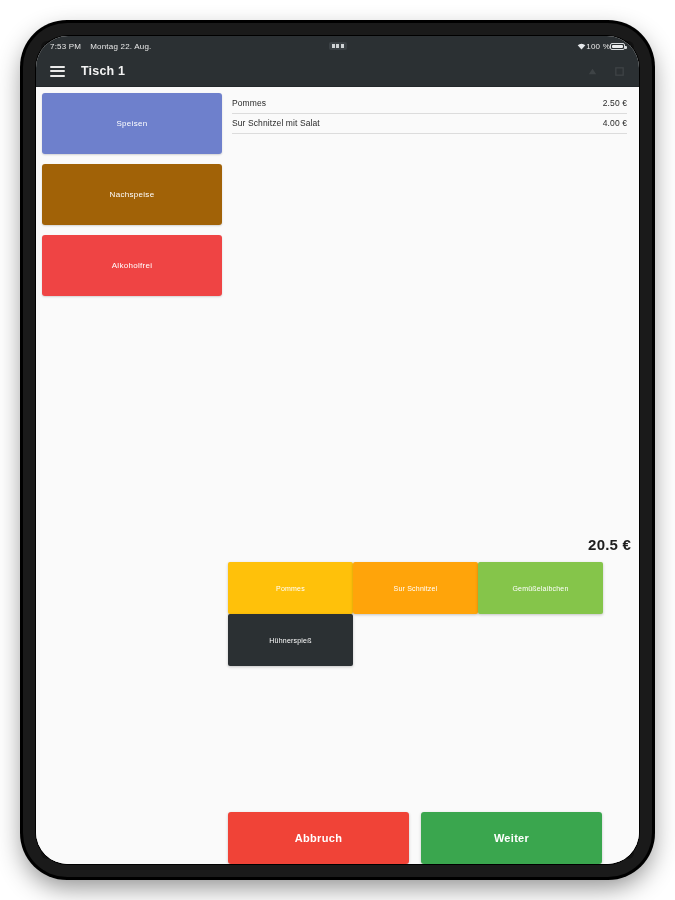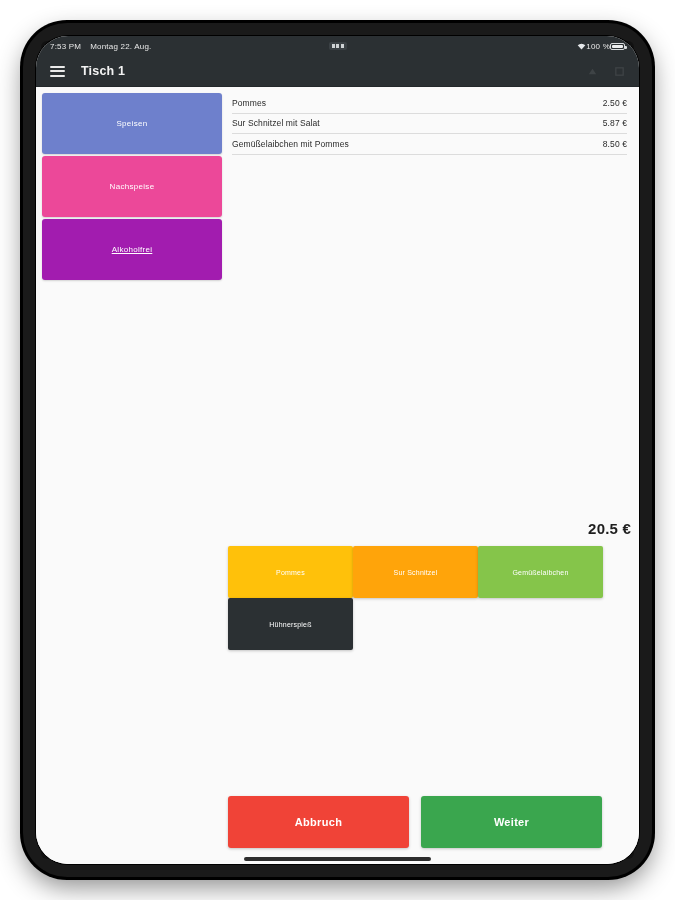--- a/index.html
+++ b/index.html
@@ -118,21 +118,21 @@
     display:flex; flex-direction:column;
   }
   #upper{
     display:flex; align-items:flex-start;
     padding:6px 8px 0 4px;
   }
 
   
   #category-list{
     width:182px; flex:0 0 182px;
-    display:flex; flex-direction:column; gap:2px;
+    display:flex; flex-direction:column; gap:10px;
     padding-left:2px;
   }
   .category-btn{
     height:61px;
     border:none; border-radius:3px;
     color:#ffffff; font-size:8px; letter-spacing:.3px;
     font-family:"Liberation Sans", sans-serif;
     cursor:pointer;
     display:flex; align-items:center; justify-content:center;
     box-shadow:0 1px 2px rgba(0,0,0,.16);
@@ -257,35 +257,31 @@
             <rect x="2" y="2" width="8" height="8" fill="none" stroke="#ffffff" stroke-width="1.4"></rect>
           </svg>
         </div>
       </div>
 
       <div id="content">
 
         <div id="upper">
           <div id="category-list">
               <button class="category-btn" style="background: rgb(110, 128, 204);">Speisen</button>
-              <button class="category-btn" style="background: #ec4899;">Nachspeise</button>
-              <button class="category-btn" style="background: #a21caf; text-decoration: underline;">Alkoholfrei</button>
+              <button class="category-btn" style="background: #a16207;">Nachspeise</button>
+              <button class="category-btn" style="background: #ef4444;">Alkoholfrei</button>
             </div>
           <div id="order-list">
               <div class="order-row">
                 <span class="name">Pommes</span>
                 <span class="price">2.50 €</span>
               </div>
               <div class="order-row">
                 <span class="name">Sur Schnitzel mit Salat</span>
-                <span class="price">5.87 €</span>
-              </div>
-              <div class="order-row">
-                <span class="name">Gemüßelaibchen mit Pommes</span>
-                <span class="price">8.50 €</span>
+                <span class="price">4.00 €</span>
               </div>
             </div>
         </div>
 
         <div id="total-row">
           <span id="total-amount">20.5 €</span>
         </div>
 
         <div id="product-grid">
             <button class="product-tile" style="background: rgb(255, 193, 10);">Pommes</button>

